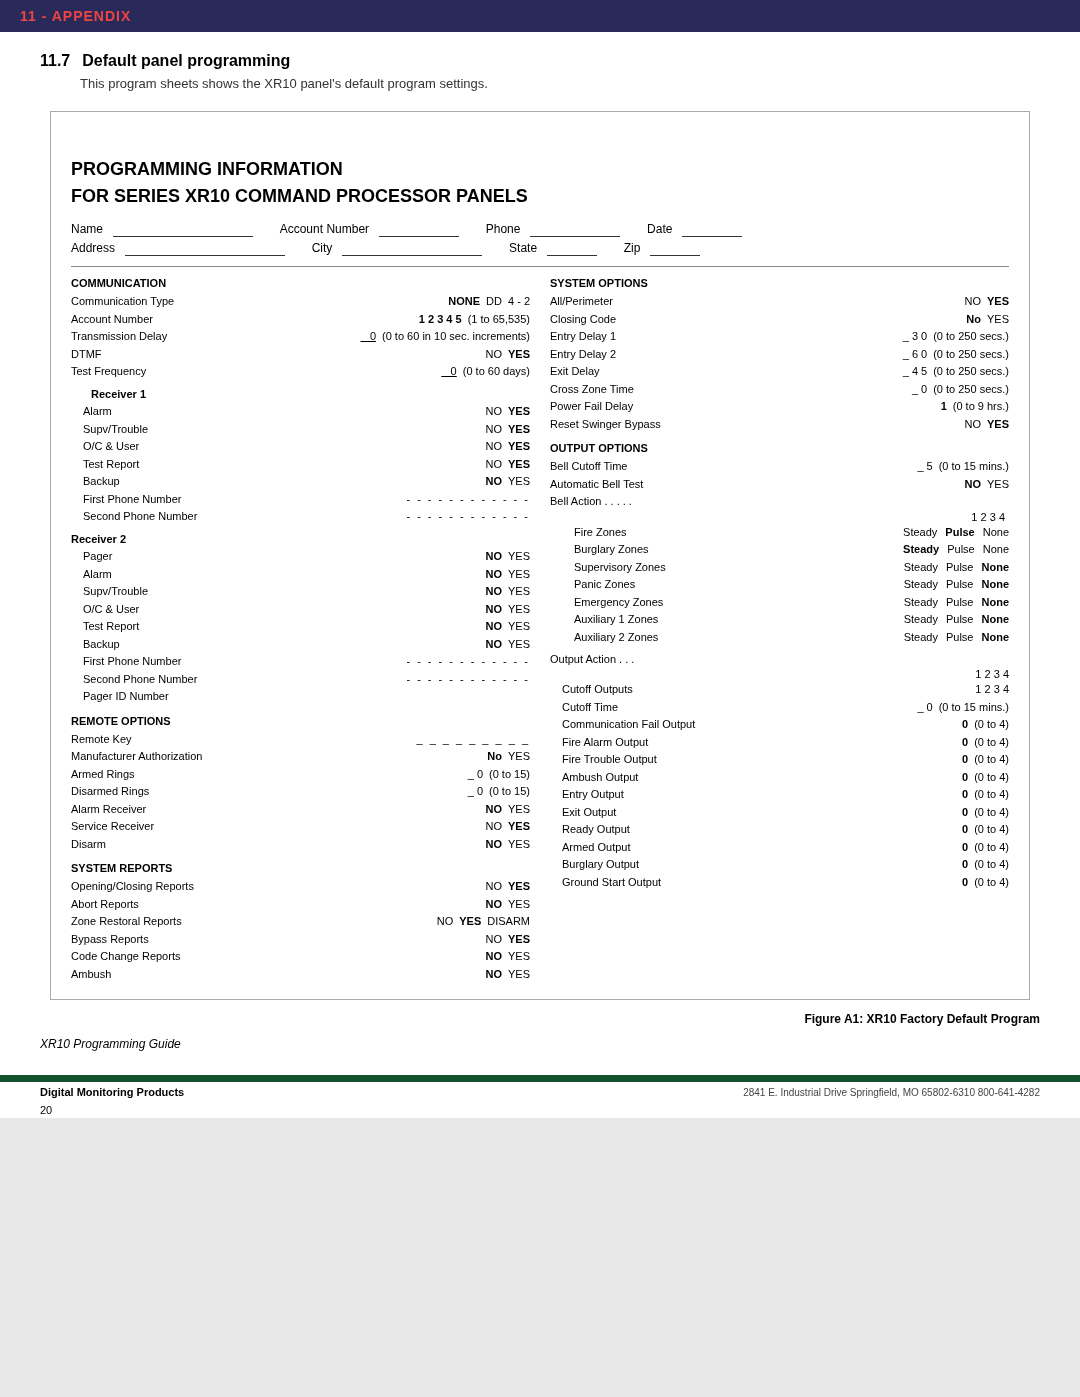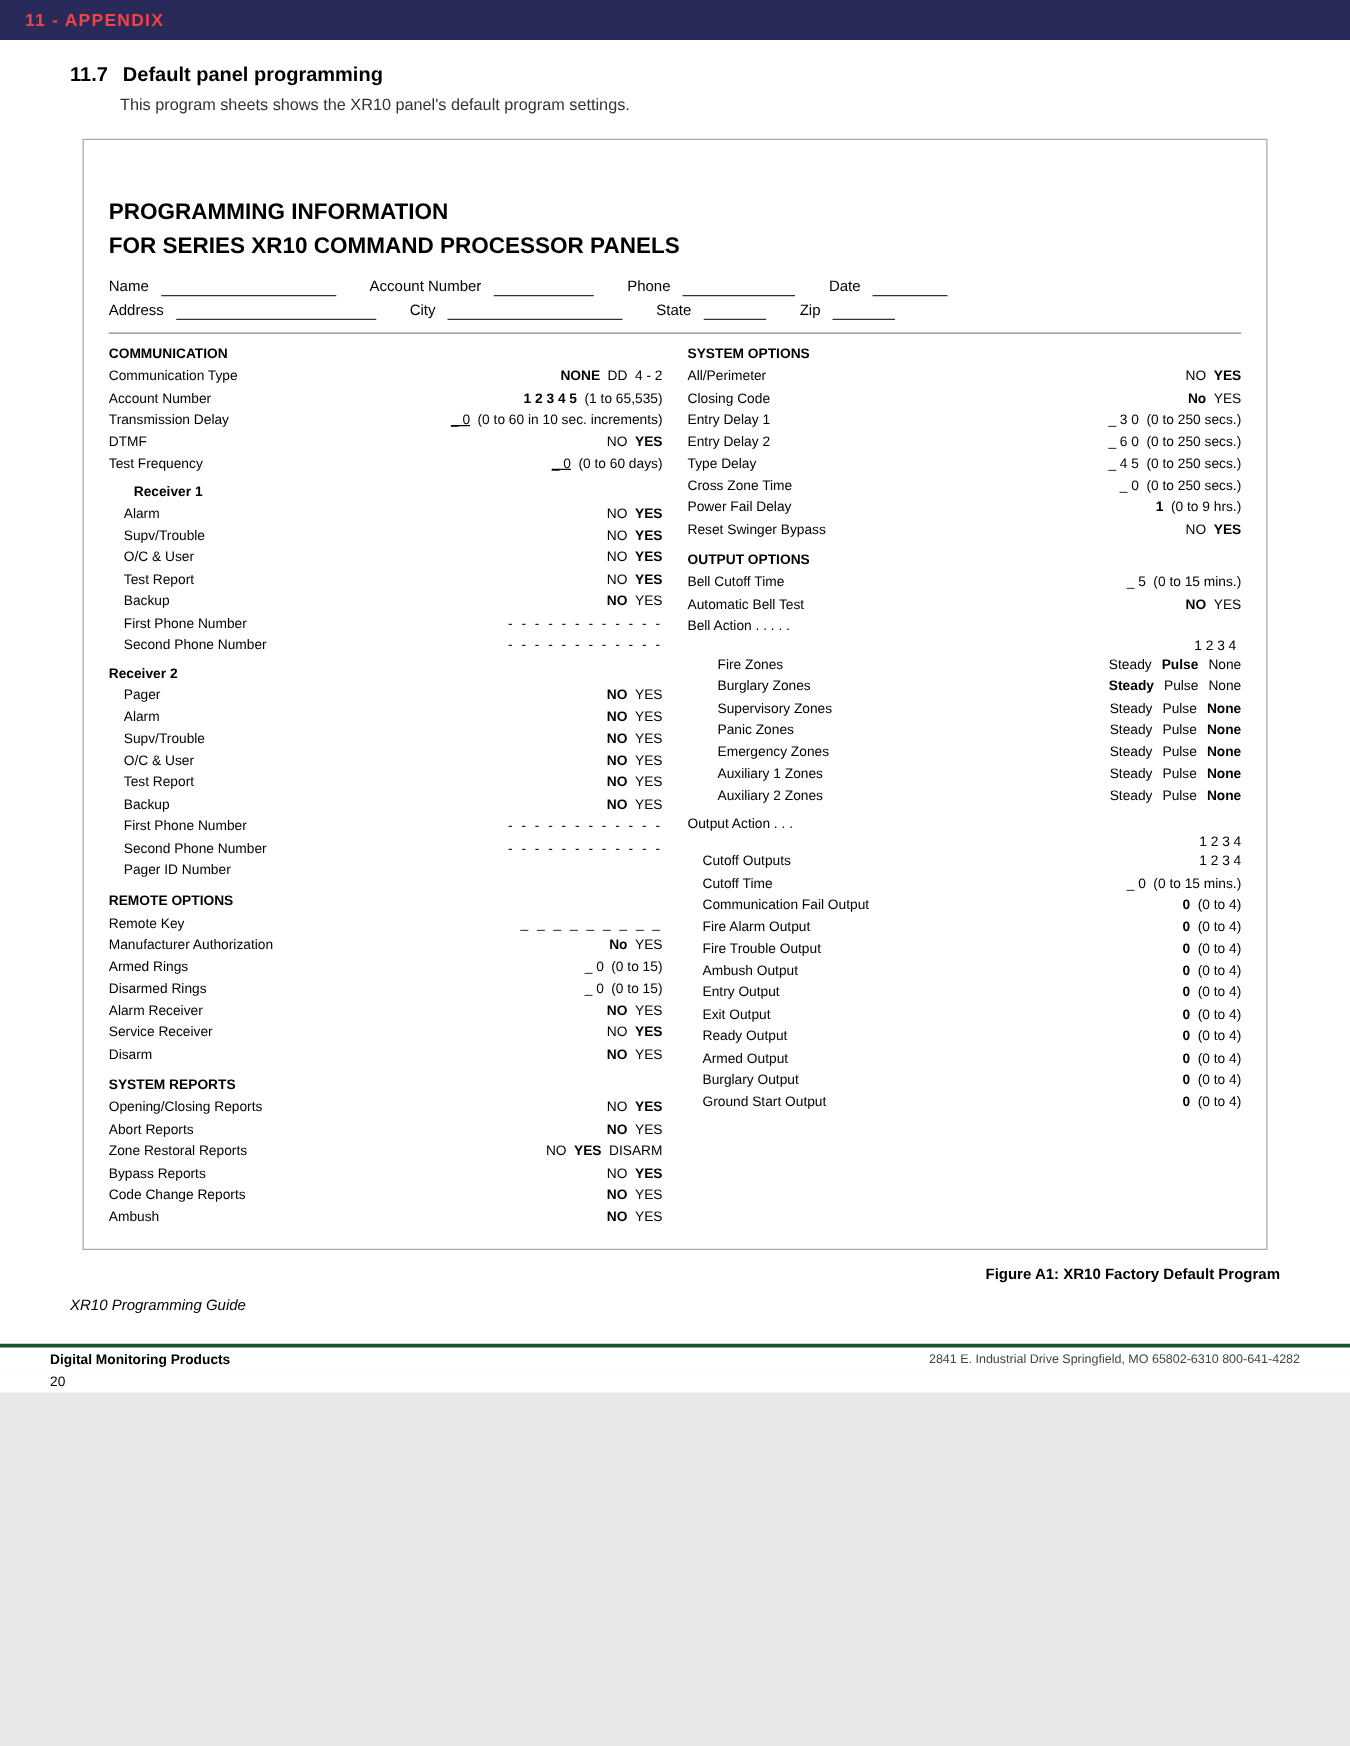--- a/index.html
+++ b/index.html
@@ -16,21 +16,21 @@
       background: #2a2a5a;
       color: #ef4444;
       padding: 8px 20px;
       font-size: 14px;
       font-weight: bold;
       letter-spacing: 1px;
     }
 
     .page-content {
       background: white;
-      padding: 20px 56px;
+      padding: 20px 40px;
     }
 
     .intro-text {
       font-size: 13px;
       margin-left: 40px;
       margin-bottom: 20px;
       color: #333;
     }
 
     
@@ -133,21 +133,22 @@
     .phone-dashes {
       letter-spacing: 2px;
       font-size: 11px;
     }
 
     .footer-bottom {
       background: white;
       padding: 4px 40px;
       display: flex;
       justify-content: space-between;
-      border-top: 3px solid #14532d;
+      align-items: center;
+      border-top: 7px solid #14532d;
     }
 
     .footer-brand {
       font-weight: bold;
       font-size: 11px;
     }
 
     .footer-address {
       font-size: 10px;
       color: #444;
@@ -561,21 +562,21 @@
 
           <div class="data-row">
             <span class="data-label">Entry Delay 2</span>
             <span class="data-values">
               <span>_ 6 0</span>
               <span>(0 to 250 secs.)</span>
             </span>
           </div>
 
           <div class="data-row">
-            <span class="data-label">Type Delay</span>
+            <span class="data-label">Exit Delay</span>
             <span class="data-values">
               <span>_ 4 5</span>
               <span>(0 to 250 secs.)</span>
             </span>
           </div>
 
           <div class="data-row">
             <span class="data-label">Cross Zone Time</span>
             <span class="data-values">
               <span>_ 0</span>

